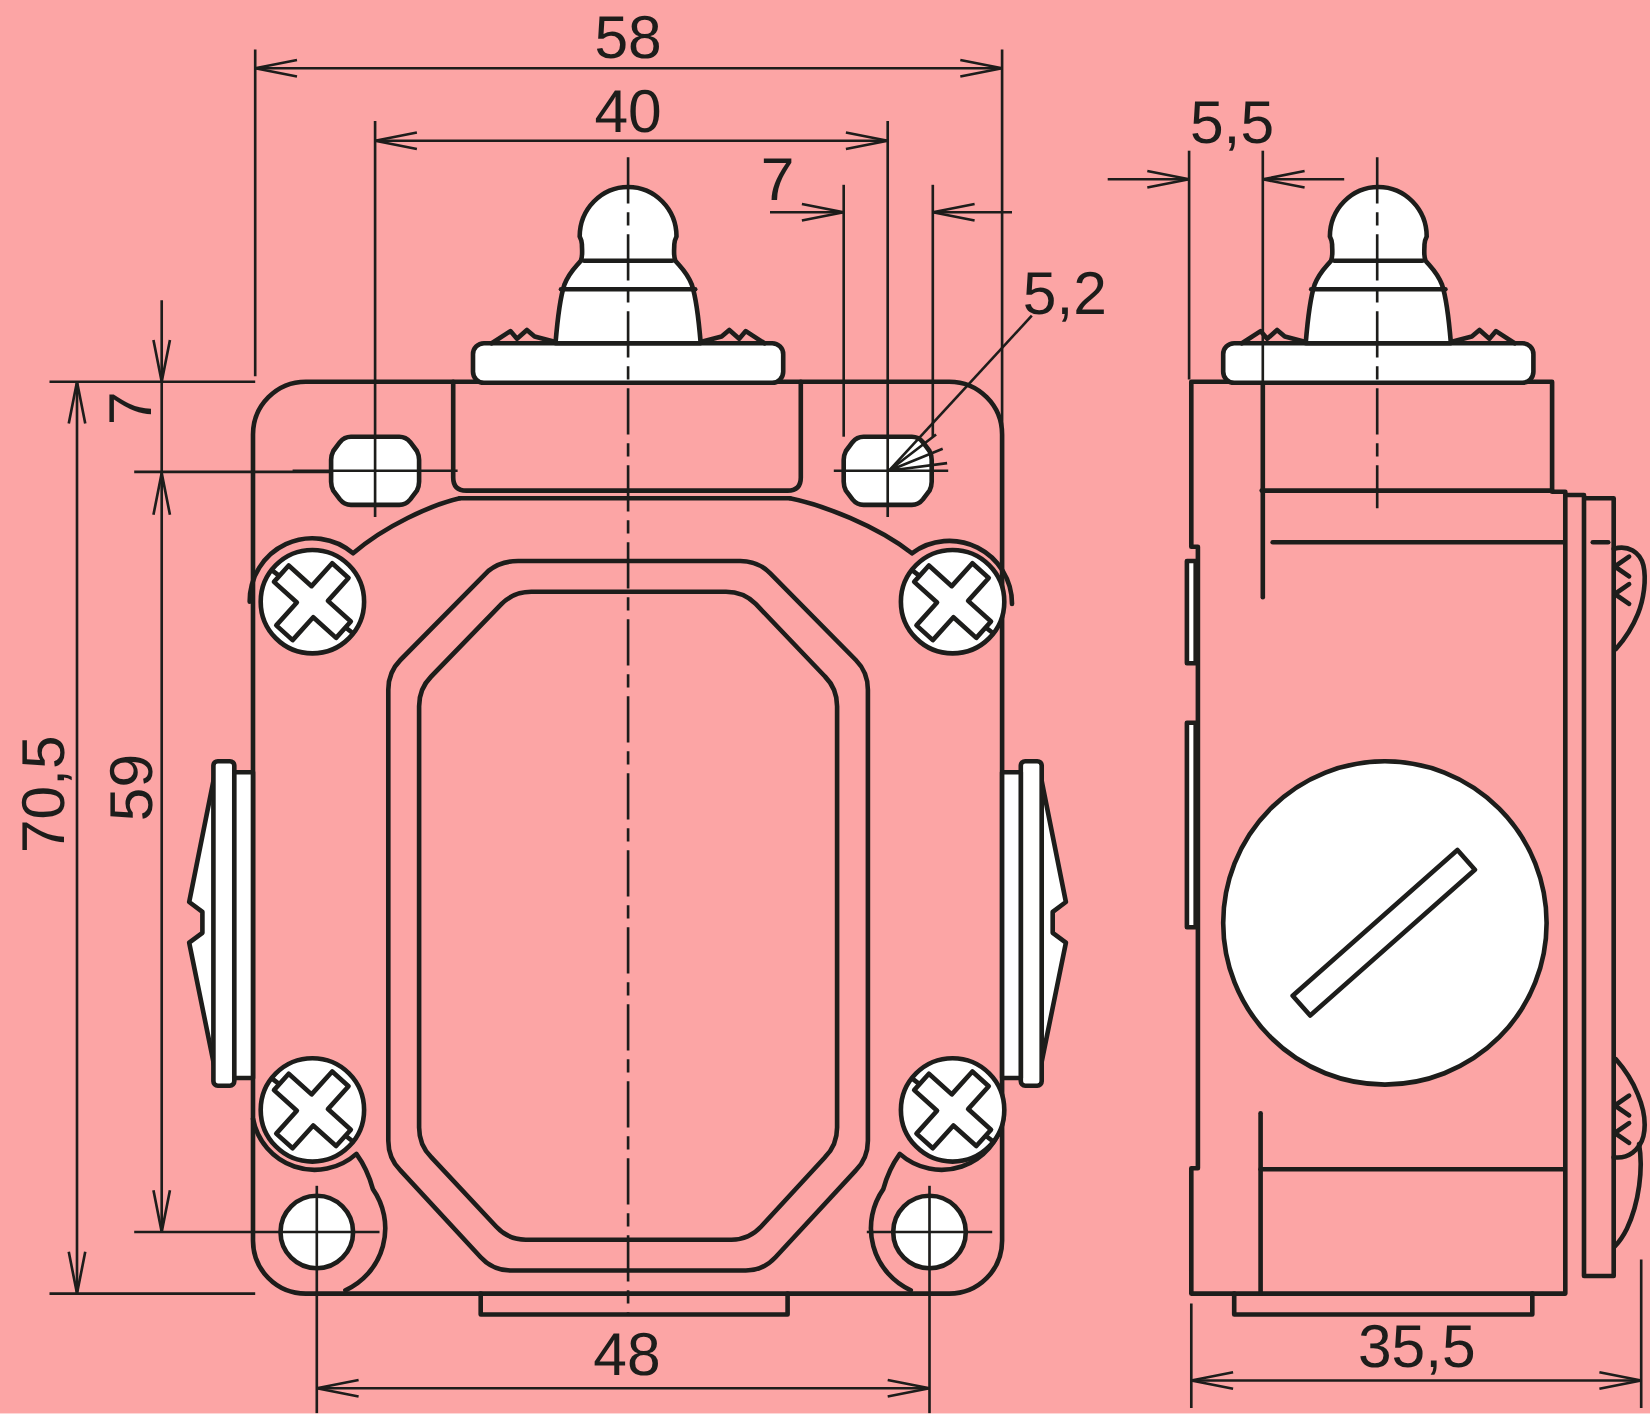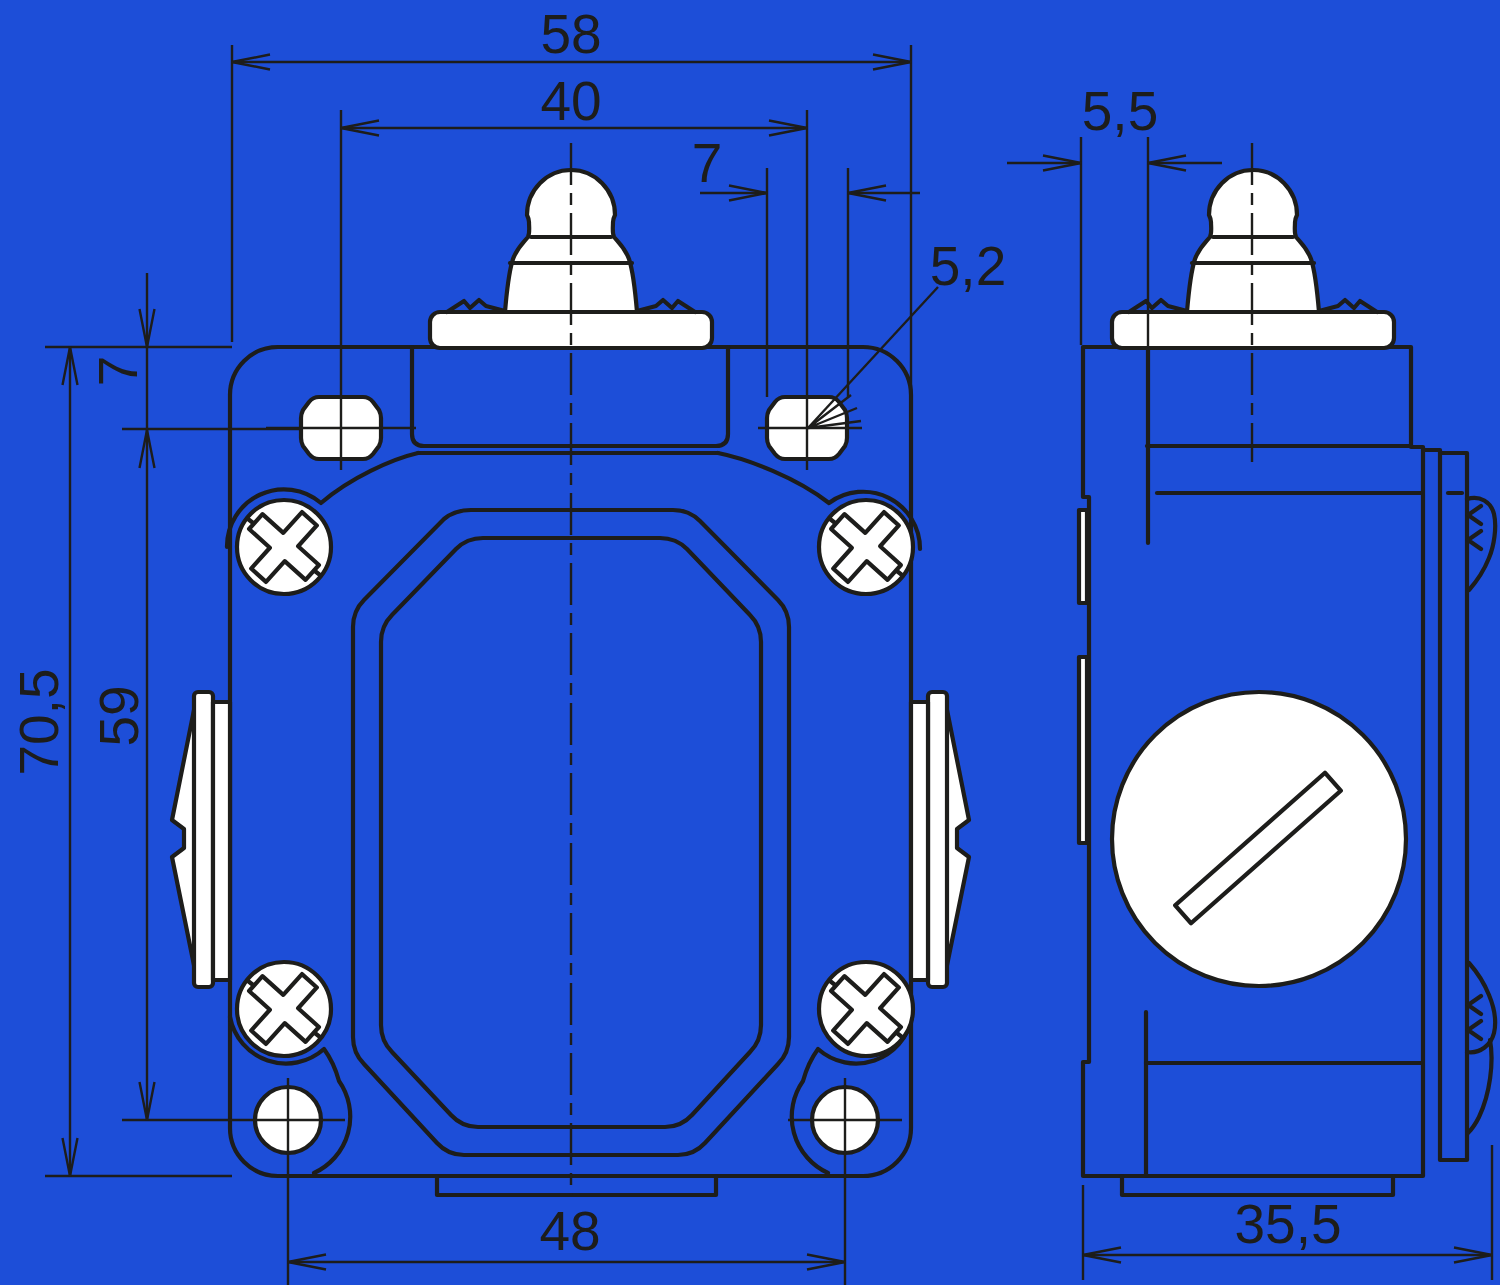--- a/index.html
+++ b/index.html
@@ -1,16 +1,16 @@
 <!DOCTYPE html>
 <html><head>
 <meta charset="utf-8">
 <style>
   html,body{margin:0;padding:0;background:#ffffff;}
-  .stage{width:1500px;height:1285px;background:#1d4ed8;position:relative;font-family:"Liberation Sans",sans-serif;}
+  .stage{width:1500px;height:1285px;background:#fca5a5;position:relative;font-family:"Liberation Sans",sans-serif;}
   svg{display:block}
   svg text{font-family:"Liberation Sans","DejaVu Sans",sans-serif;font-size:55px;fill:#1d1d1b;}
   .obj{stroke:#1d1d1b;stroke-width:4.2;fill:none;stroke-linecap:round;stroke-linejoin:round;}
   .objw{stroke:#1d1d1b;stroke-width:4.2;fill:#ffffff;stroke-linejoin:round;}
   .thin{stroke:#1d1d1b;stroke-width:2.4;fill:none;stroke-linecap:butt;}
   .cl{stroke:#1d1d1b;stroke-width:2.4;fill:none;stroke-dasharray:42 8 12 8;}
 </style>
 </head>
 <body>
 

